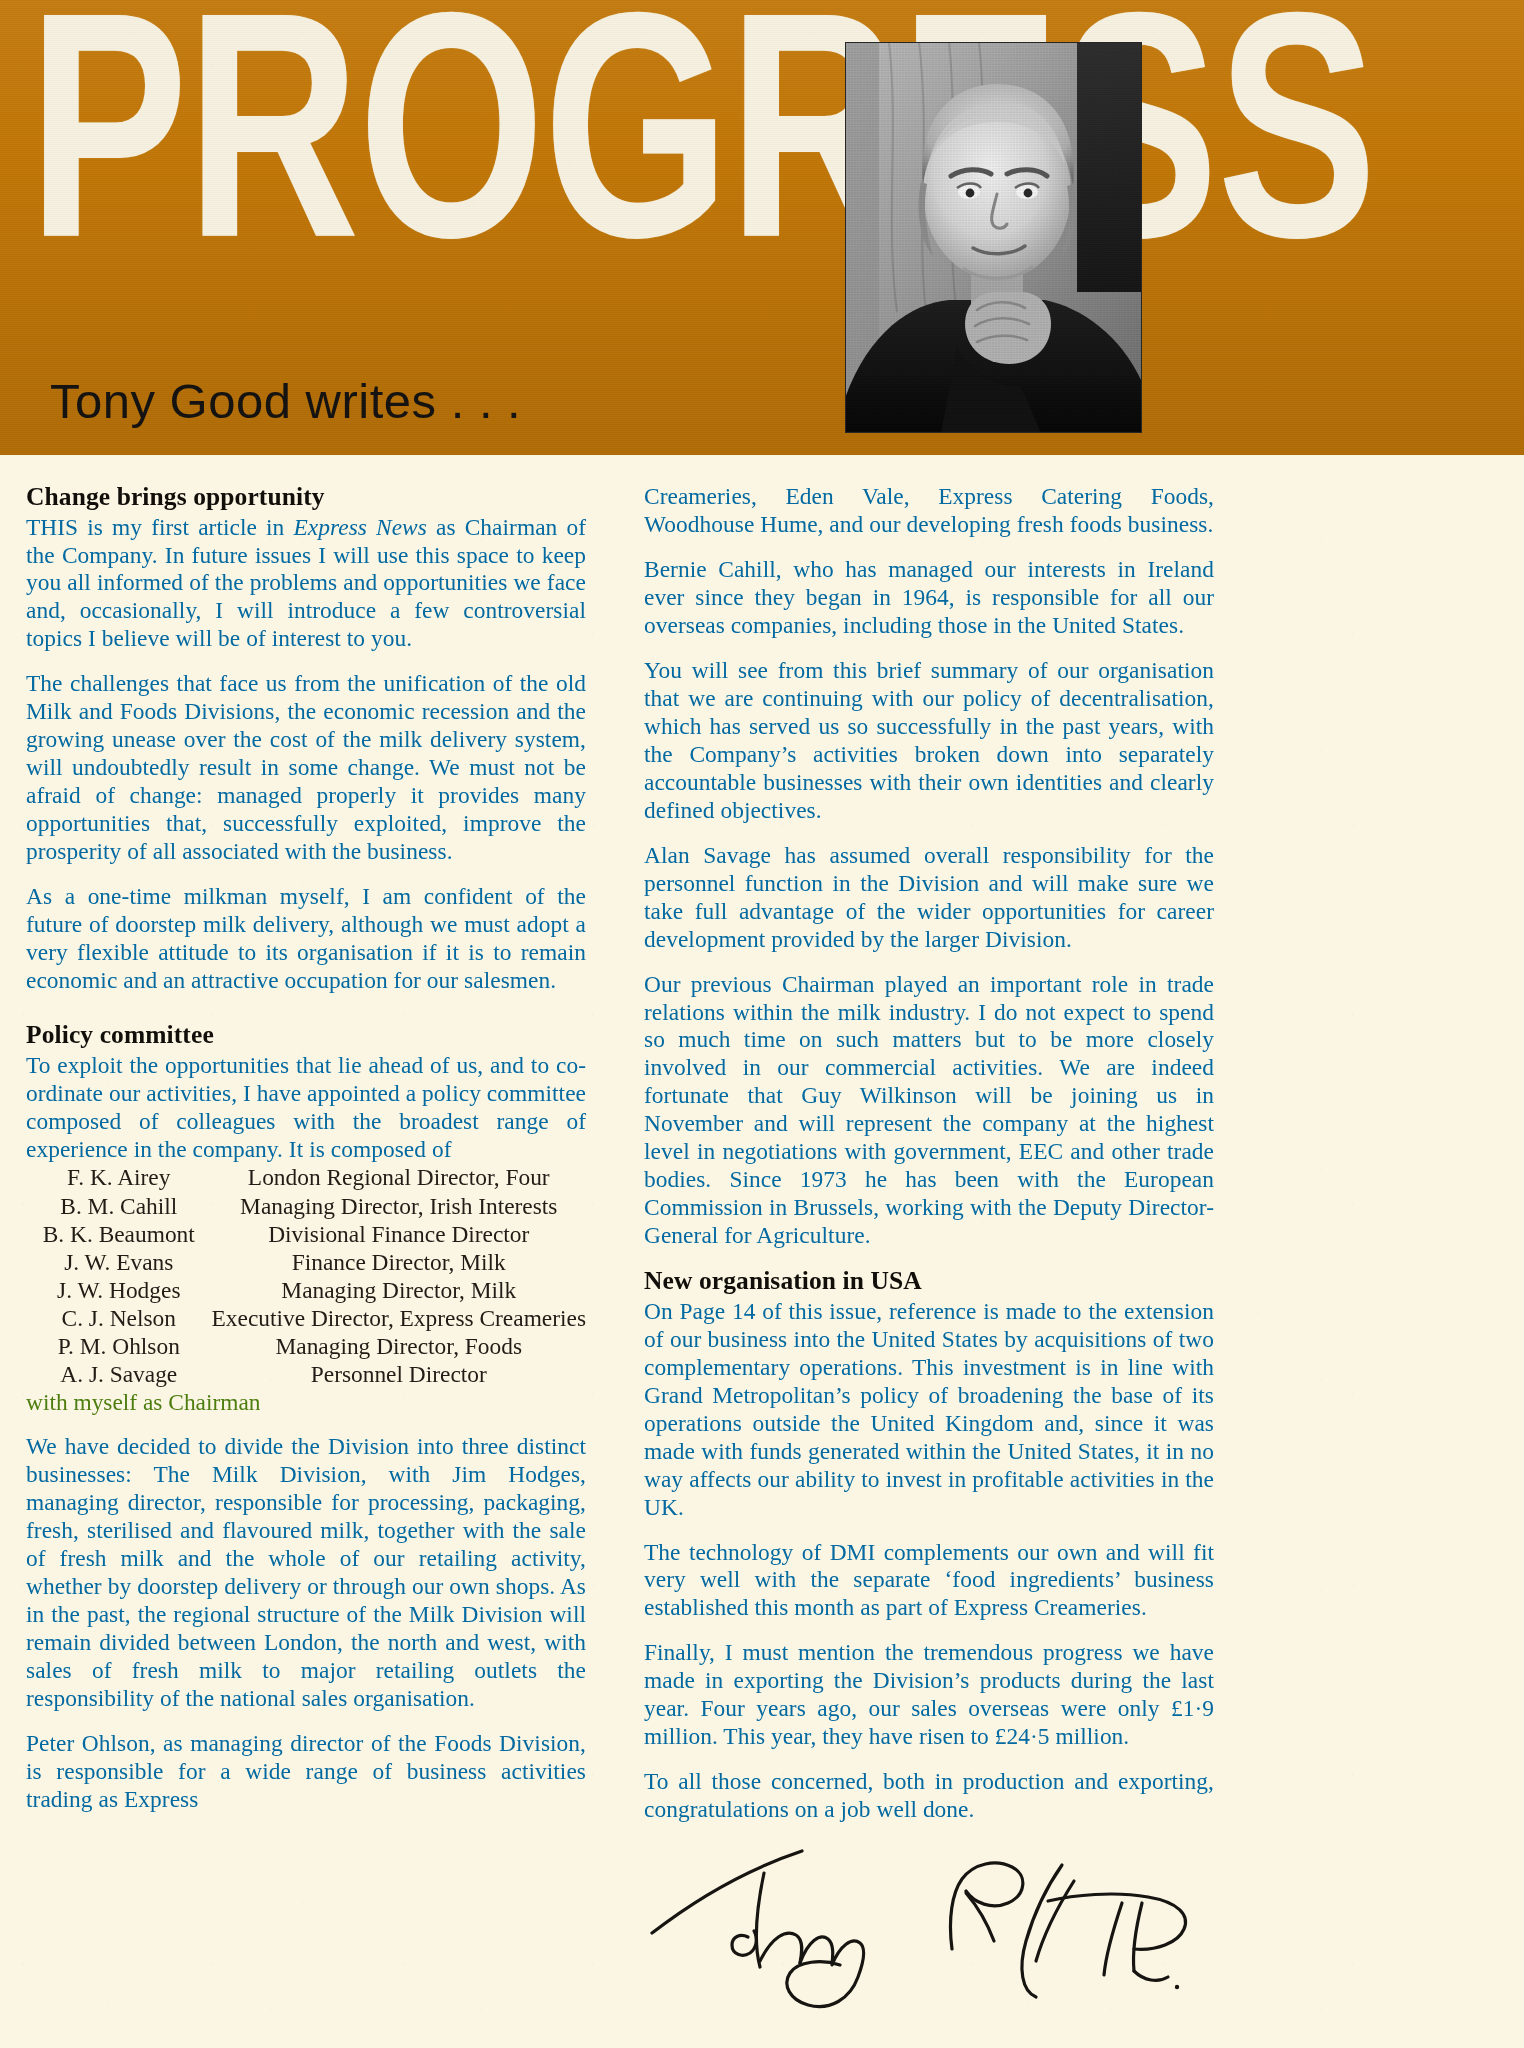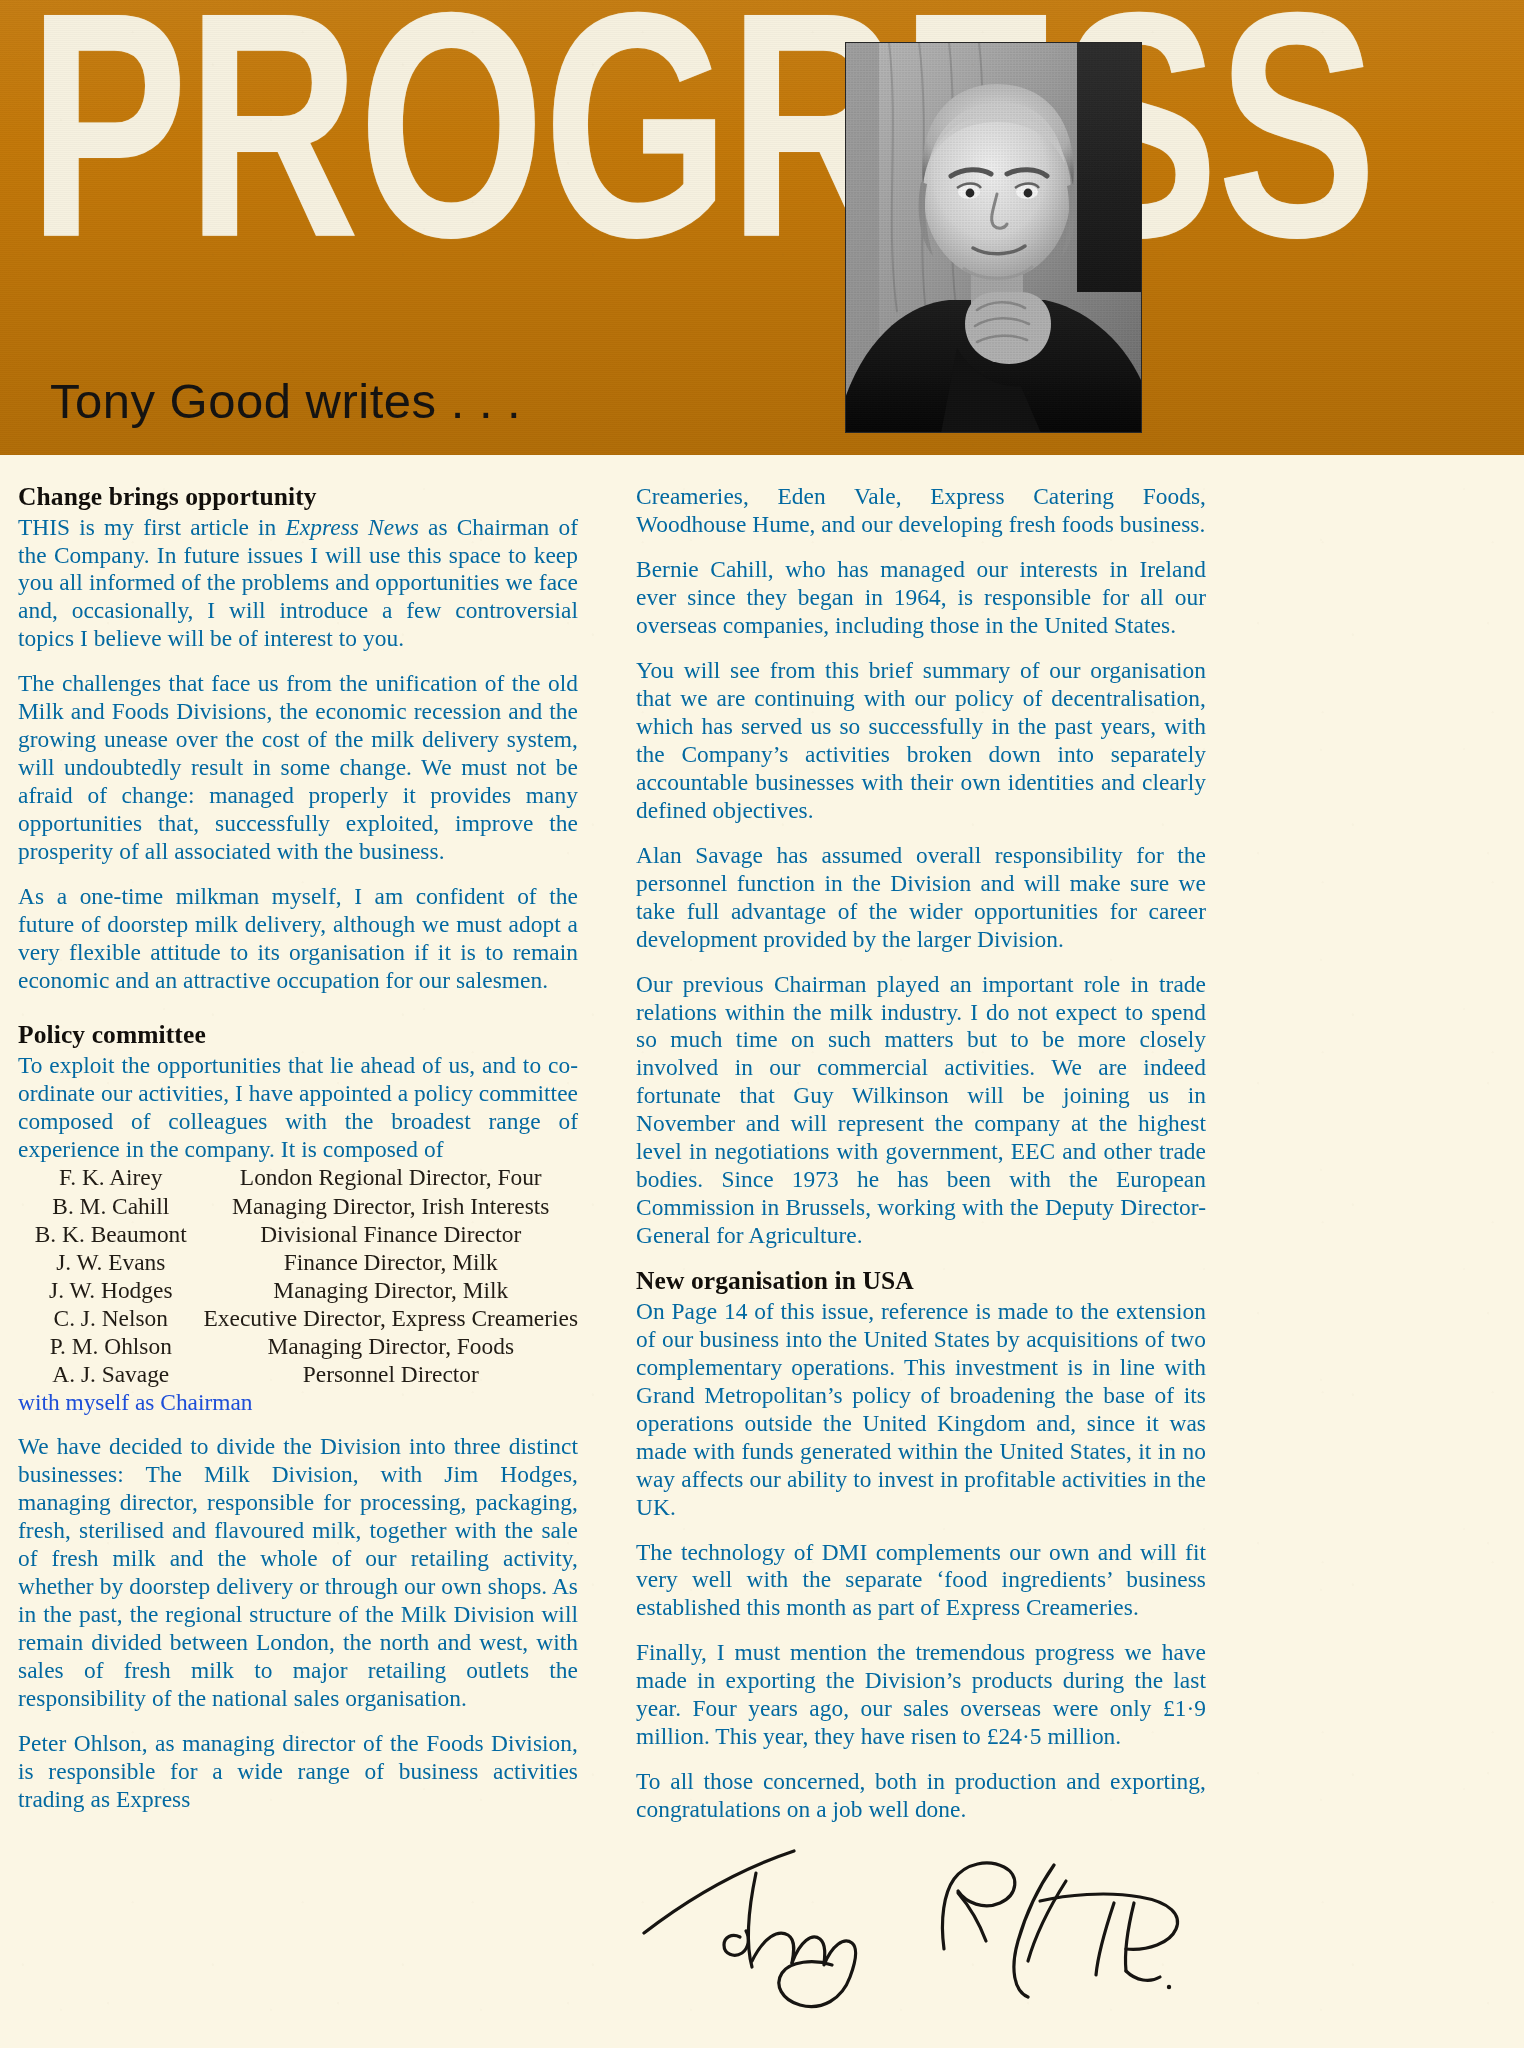--- a/index.html
+++ b/index.html
@@ -81,20 +81,21 @@
     top: 455px;
     left: 0;
     width: 1524px;
     height: 1593px;
     padding: 28px 28px 0 18px;
   }
   .columns {
     display: flex;
     gap: 58px;
     align-items: flex-start;
+    margin-left: 8px;
   }
   .col { width: 560px; flex: 0 0 560px; }
   .col-right { width: 570px; flex: 0 0 570px; }
 
   h2.section-head {
     font-family: "Liberation Serif", "DejaVu Serif", serif;
     font-weight: 700;
     font-size: 25.5px;
     line-height: 1.12;
     margin: 0 0 2px 0;
@@ -130,21 +131,21 @@
     color: #211c15;
     white-space: nowrap;
     text-align: center;
   }
   .committee td.name { width: 197px; }
   .committee td.role { }
   .chairman-note {
     font-size: 23.4px;
     line-height: 1.20;
     margin: 0 0 17px 0;
-    color: #1d4ed8;
+    color: #4d7c0f;
   }
 
   
   .signature-wrap {
     margin-top: 2px;
     width: 560px;
     height: 170px;
     position: relative;
     overflow: visible;
   }

